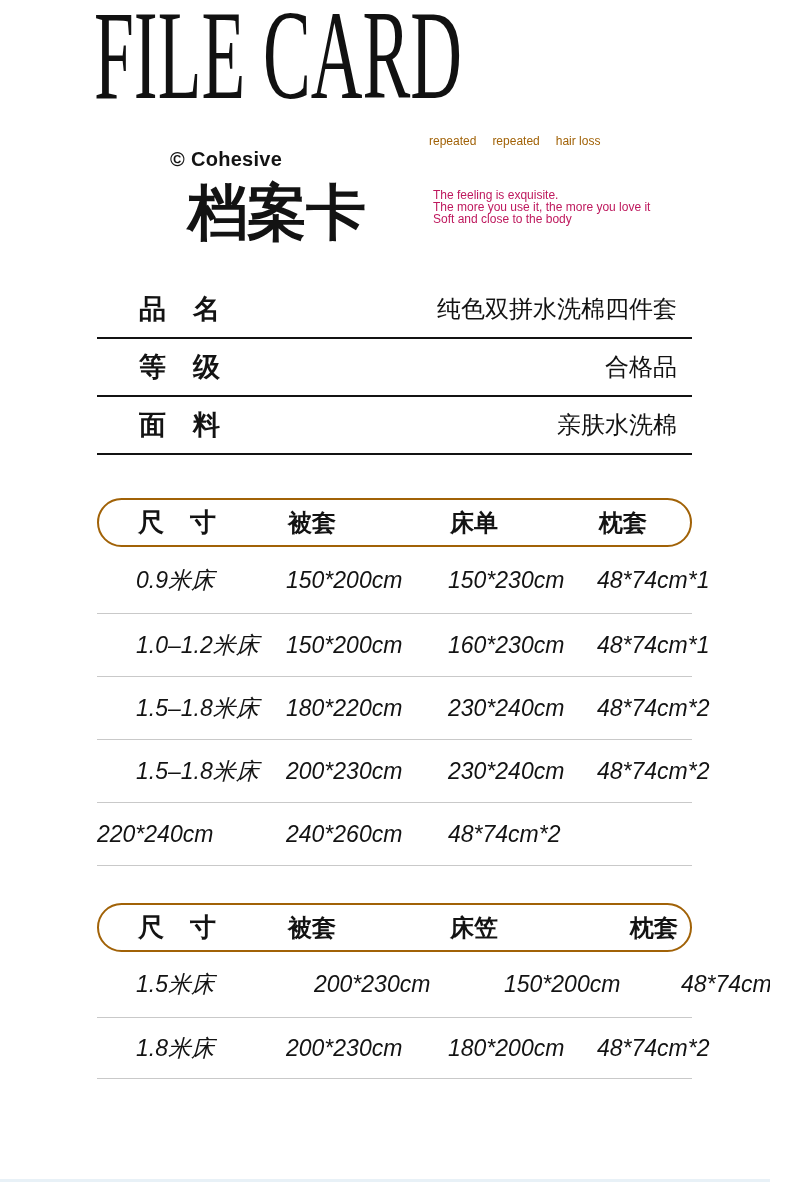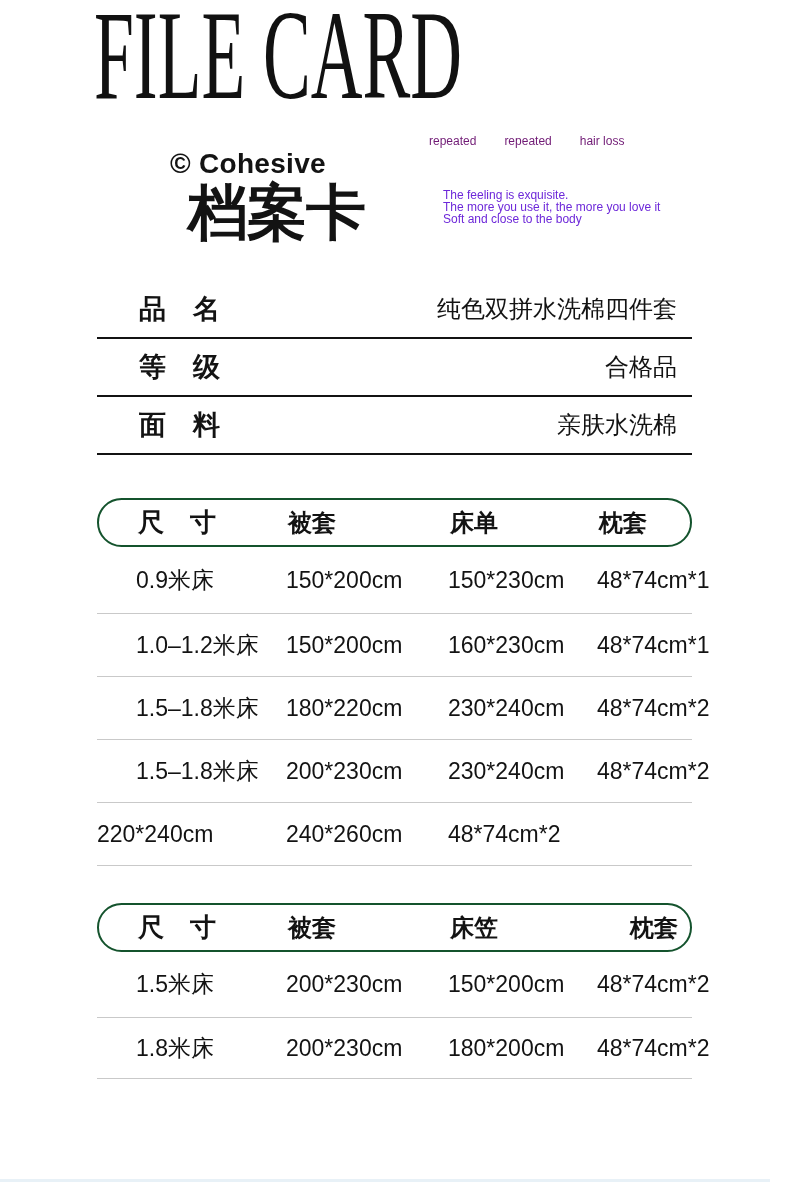--- a/index.html
+++ b/index.html
@@ -10,33 +10,33 @@
   }
 
   
   .brand-en { position:absolute; left:93px; top:8px; }
   .brand-en text {
     font-family:"Liberation Serif","DejaVu Serif",serif;
     fill:#111111;
   }
   .brand-copy {
     position:absolute; left:170px; top:148px;
-    font-size:28px; font-weight:bold; letter-spacing:.3px;
+    font-size:20px; font-weight:bold; letter-spacing:.3px;
   }
   .brand-cn {
     position:absolute; left:188px; top:183px;
     font-size:60px; font-weight:bold; letter-spacing:-1px; line-height:1;
   }
   .keywords {
     position:absolute; left:429px; top:134px;
-    display:flex; gap:28px; font-size:12px; color:#701a75;
+    display:flex; gap:16px; font-size:12px; color:#a16207;
   }
   .tagline {
-    position:absolute; left:443px; top:189px;
-    font-size:12px; line-height:12px; color:#6d28d9;
+    position:absolute; left:433px; top:189px;
+    font-size:12px; line-height:12px; color:#be185d;
   }
 
   
   .spec { position:absolute; left:97px; top:281px; width:595px; }
   .spec-row {
     height:56px; border-bottom:2px solid #131313;
     display:flex; justify-content:space-between; align-items:center;
   }
   .spec-label { padding-left:42px; font-size:27px; font-weight:bold; }
   .spec-value { padding-right:15px; font-size:24px; }
@@ -44,30 +44,30 @@
   
   .sizes { position:absolute; left:97px; width:595px; }
   .sizes.t1 { top:498px; }
   .sizes.t2 { top:903px; }
   .grid4 {
     display:grid; grid-template-columns:189px 162px 149px auto;
     align-items:center;
   }
   .pill {
     box-sizing:border-box; height:49px;
-    border:2px solid #14532d; border-radius:26px;
+    border:2px solid #a16207; border-radius:26px;
   }
   .pill .h { font-size:24px; font-weight:bold; }
   .pill .h1 { padding-left:39px; font-size:26px; }
   .t2 .pill .h4 { padding-left:31px; }
   .srow {
-    border-bottom:1px solid #c9c9c9; height:62px; font-size:23px;
+    border-bottom:1px solid #c9c9c9; height:62px; font-size:23px;font-style:italic;
   }
   .srow.first { height:66px; }
-  .t2 .srow.first { height:65px; }
+  .t2 .srow.first { height:65px;gap:28px; }
   .t2 .srow.last { height:60px; }
   .srow .c1 { padding-left:39px; }
 
   
   .footer-line {
     position:absolute; left:0; top:1179px; width:790px; height:3px;
     background:#e8f1f7;
   }
 </style>
 </head>

